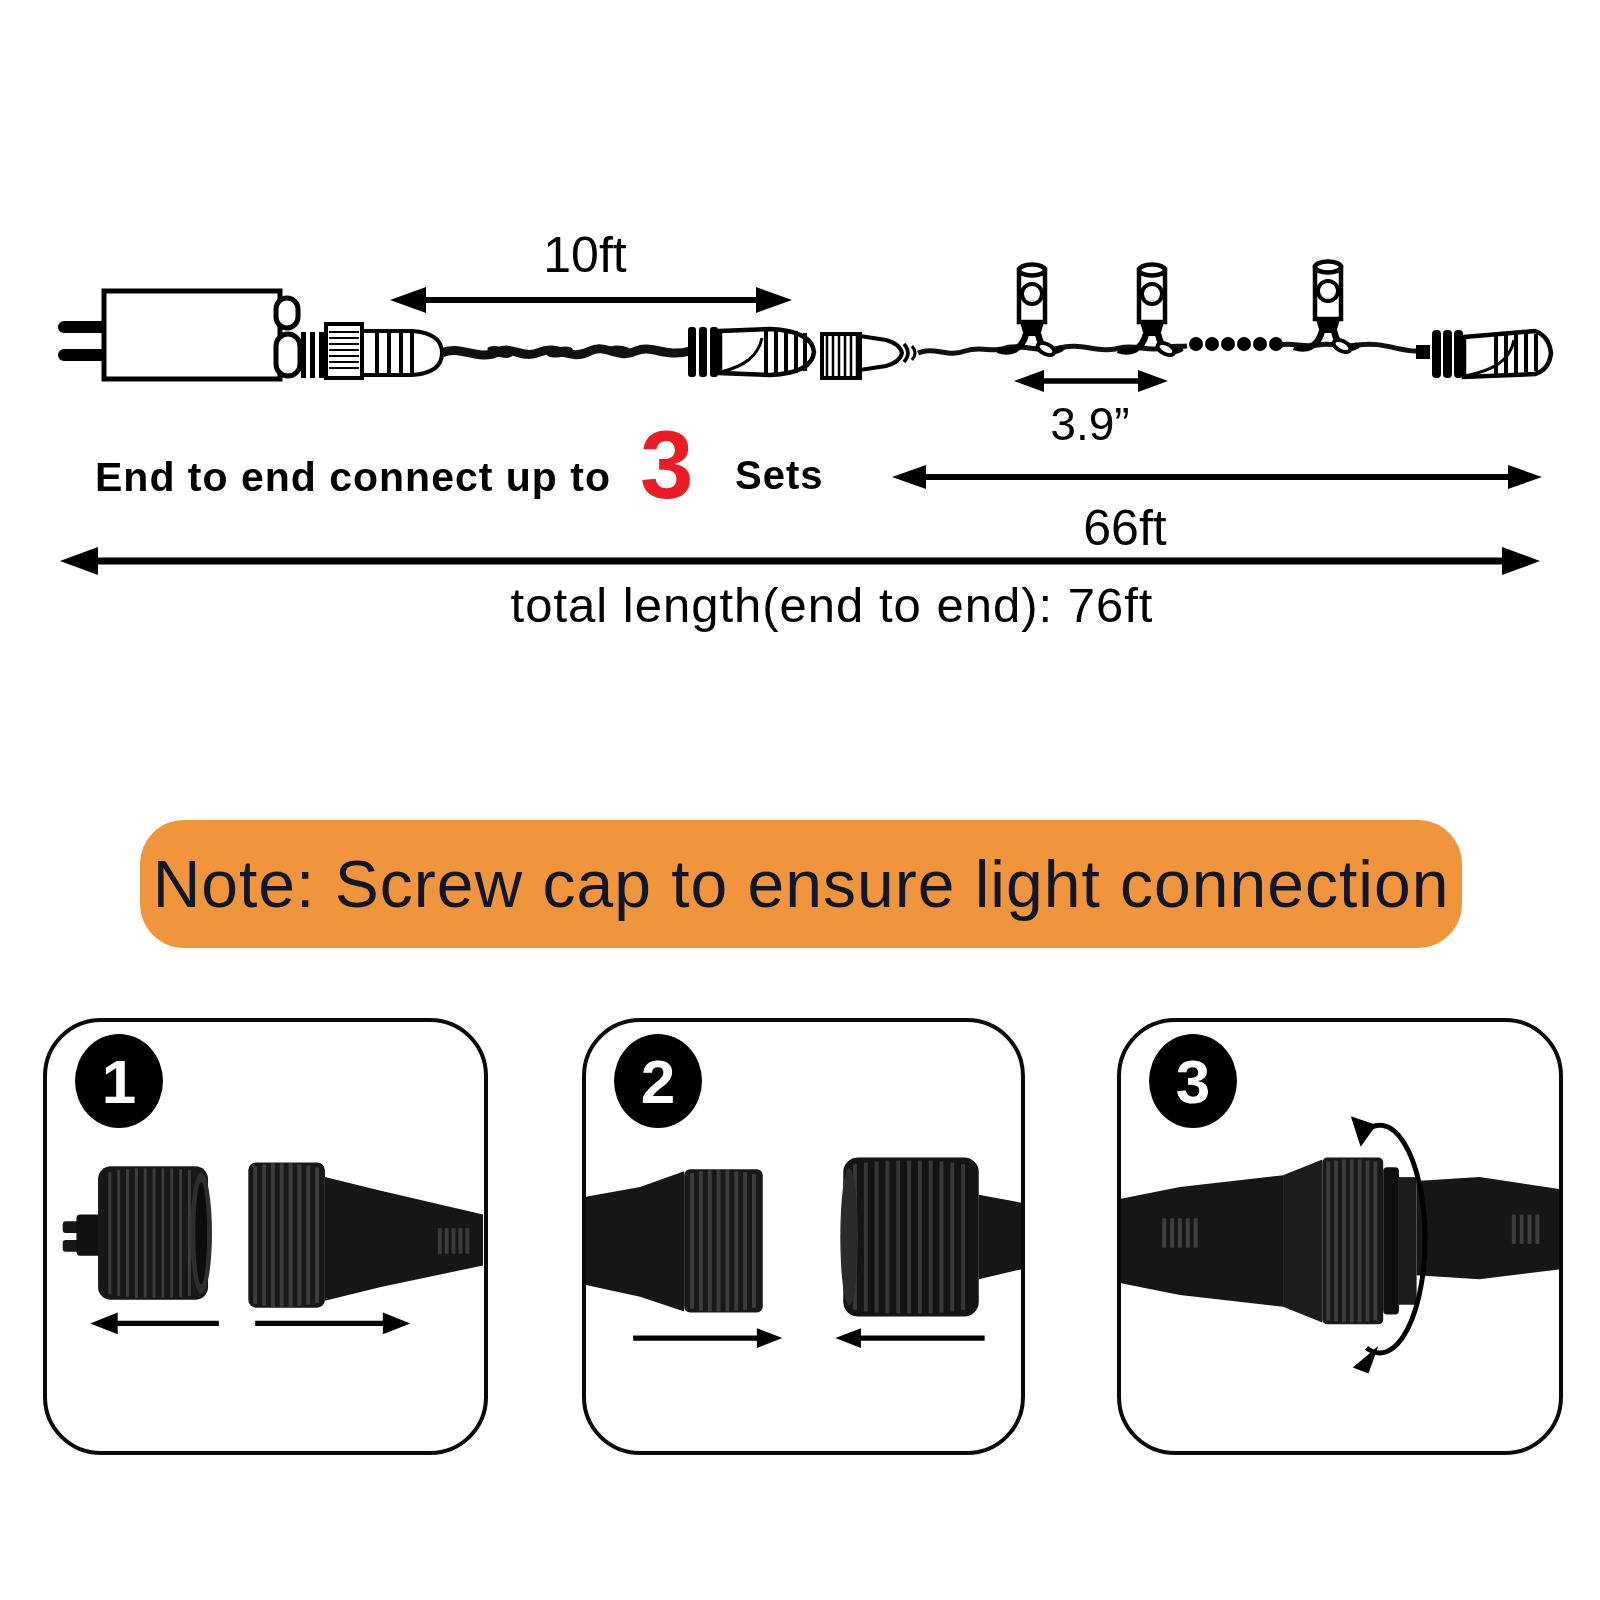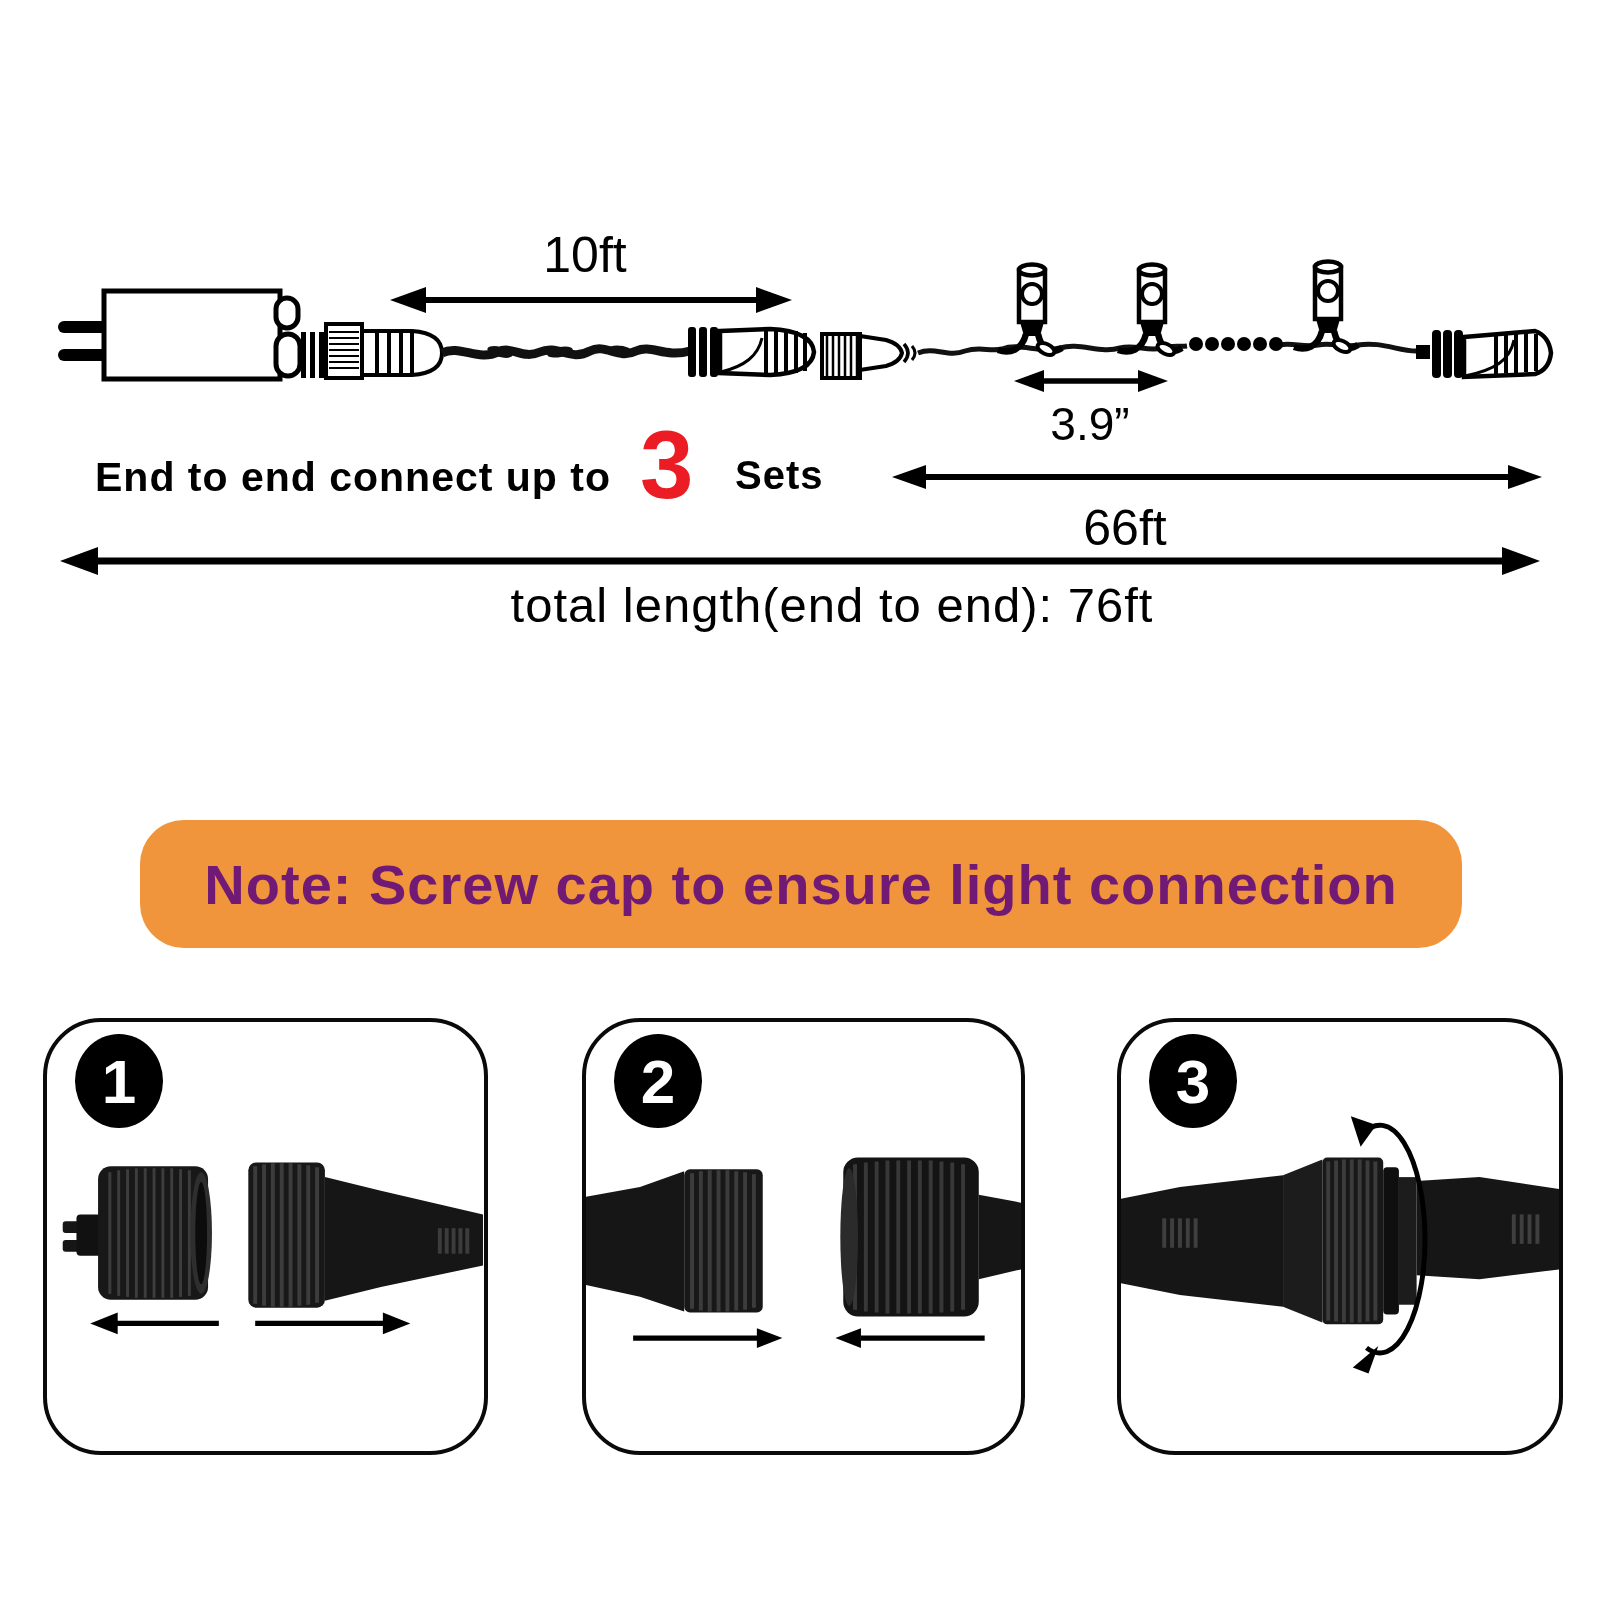--- a/index.html
+++ b/index.html
@@ -8,21 +8,21 @@
     font-family:"Liberation Sans", sans-serif;
   }
   svg text{font-family:"Liberation Sans", sans-serif;}
   .diagram-svg{position:absolute;left:0;top:0;}
   .note-banner{
     position:absolute;left:140px;top:820px;width:1322px;height:128px;
     background:#F0953C;border-radius:44px;
     display:flex;align-items:center;justify-content:center;
   }
   .note-banner span{
-    color:#701a75;font-size:56px;font-weight:bold;letter-spacing:1px;white-space:nowrap;
+    color:#0f172a;font-size:66px;font-weight:normal;letter-spacing:1px;white-space:nowrap;
   }
   .panel{
     position:absolute;top:1018px;height:437px;background:#ffffff;
     border:4px solid #0a0a0a;border-radius:58px;box-sizing:border-box;
   }
   .panel>svg{position:absolute;left:0;top:0;width:100%;height:100%;}
   .badge{
     position:absolute;left:28px;top:12px;width:88px;height:94px;z-index:2;
     background:#000;border-radius:50%;
     display:flex;align-items:center;justify-content:center;

